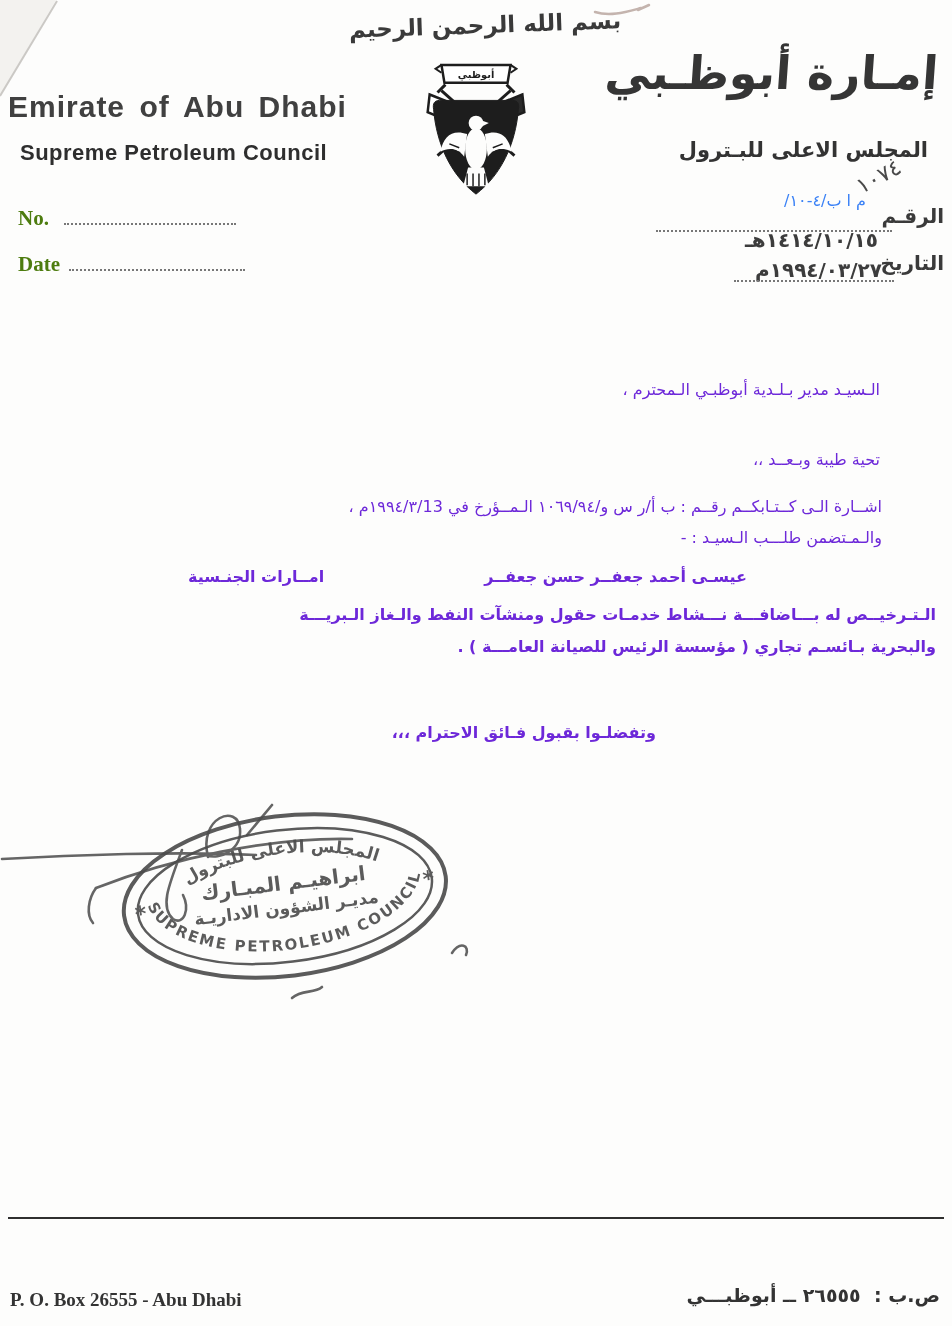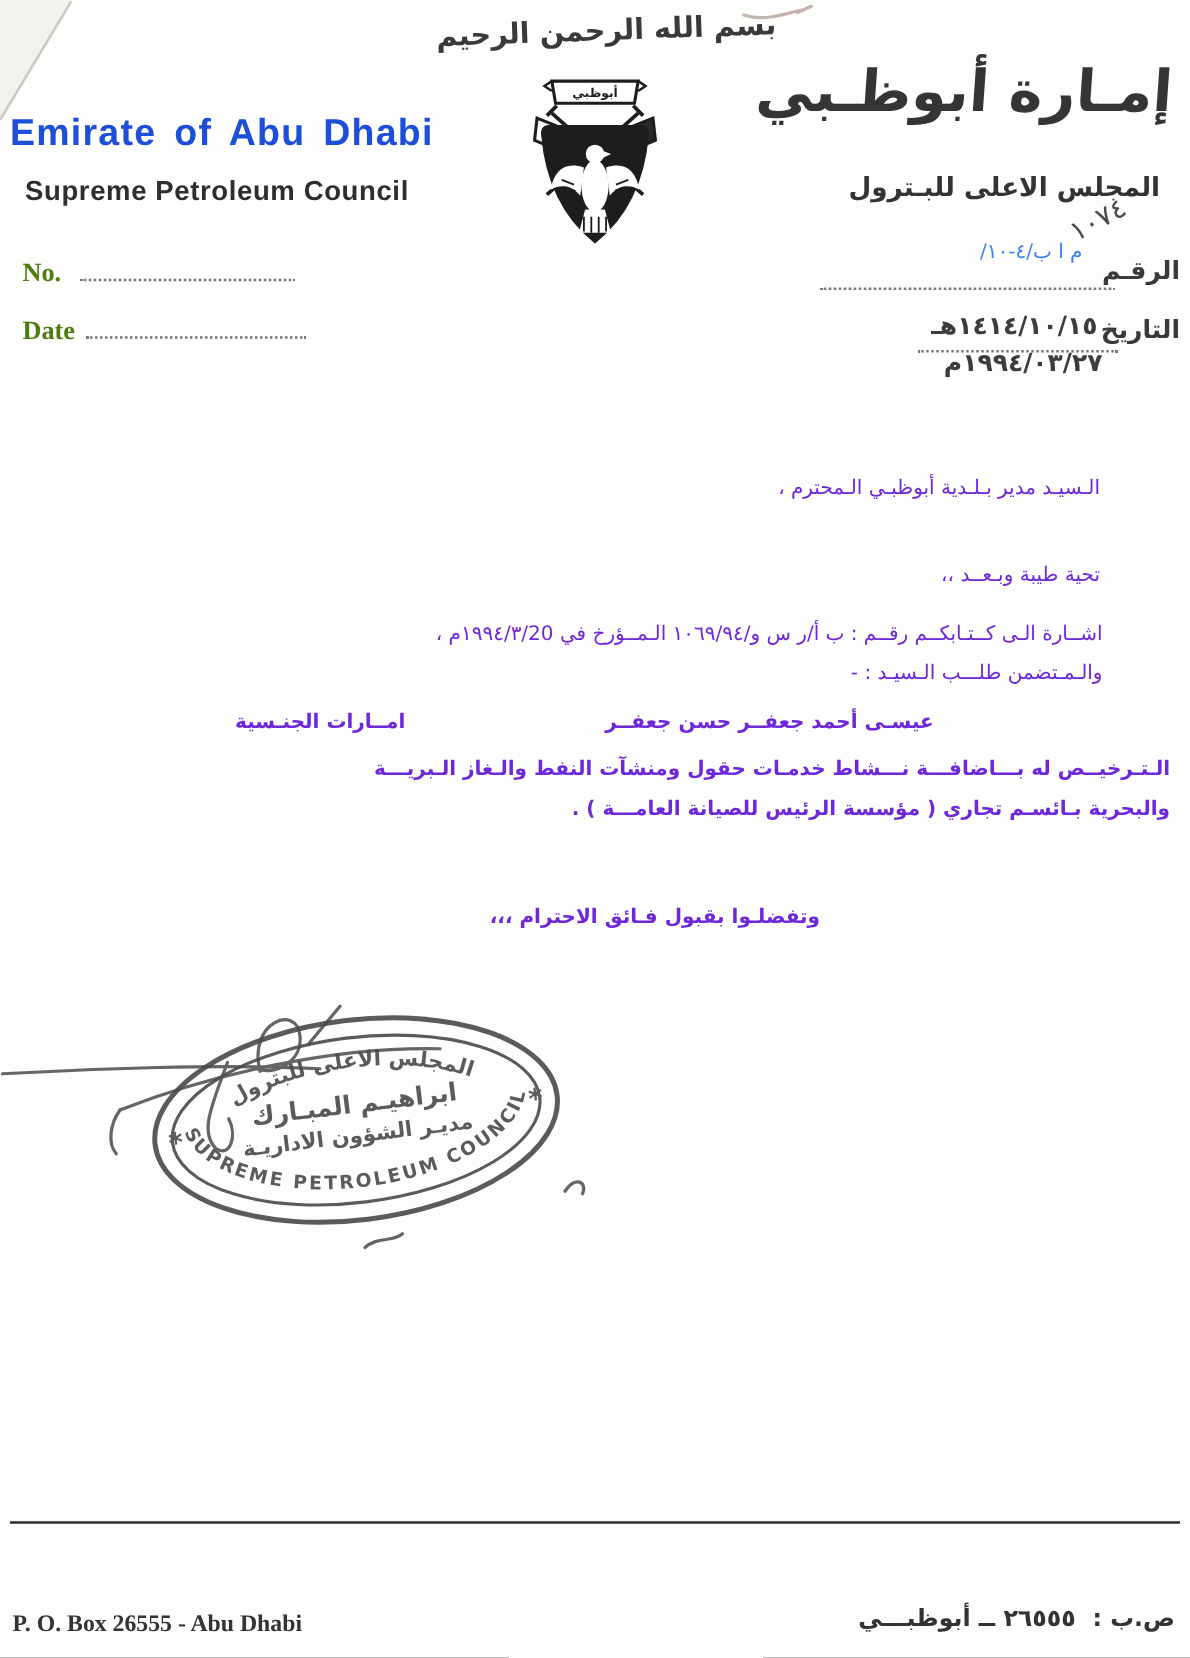--- a/index.html
+++ b/index.html
@@ -4,32 +4,32 @@
 <style>
   html,body{margin:0;padding:0;background:#888;}
   .page{position:relative;width:952px;height:1326px;margin:0 auto;background:#fdfdfc;overflow:hidden;
         font-family:"DejaVu Sans",sans-serif;color:var(--ink,#2b2b2b);}
   .abs{position:absolute;}
   .rtl{direction:rtl;unicode-bidi:embed;white-space:nowrap;}
   
   .bismillah{left:340px;top:12px;width:290px;text-align:center;font-size:23px;font-weight:bold;
              transform:rotate(-2deg);color:#3a3a3a;}
   .org-en1{left:8px;top:90px;font-family:"Liberation Sans",sans-serif;font-weight:bold;
-           font-size:30px;letter-spacing:1px;word-spacing:5px;color:#1d4ed8;}
+           font-size:30px;letter-spacing:1px;word-spacing:5px;color:#404040;}
   .org-en2{left:20px;top:140px;font-family:"Liberation Sans",sans-serif;font-weight:bold;
            font-size:22px;letter-spacing:.5px;color:#2e2e2e;}
   .org-ar1{right:14px;top:46px;font-size:46px;font-weight:bold;transform:skewX(-4deg);color:#353535;}
   .org-ar2{right:24px;top:138px;font-size:21px;font-weight:bold;color:#333;margin-left:20px;}
   
   .lbl-en{font-family:"Liberation Serif",serif;font-weight:bold;font-size:21px;color:#4d7c0f;}
   .dots{display:inline-block;height:4px;border-bottom:2px dotted #777;}
   .ref-typed{right:86px;top:191px;font-size:16px;color:#3b82f6;}
   .ref-hand{right:50px;top:164px;font-size:22px;color:#4a4a4a;transform:rotate(-28deg);}
   .ar-lbl{font-size:20px;font-weight:bold;color:#3a3a3a;text-align:right;}
-  .dateval{font-size:20px;font-weight:bold;color:#3c3c3c;margin-top:20px;}
+  .dateval{font-size:20px;font-weight:bold;color:#3c3c3c;}
   
   .b{font-size:16px;color:#6d28d9;}
   .bb{font-weight:bold;}
   
   .stamp-wrap{left:112px;top:806px;width:346px;height:182px;transform:rotate(-7deg);opacity:.85;}
   
   .footline{left:8px;top:1217px;width:936px;border-top:2.5px solid var(--line,#2f2f2f);height:0;}
   .foot-en{left:10px;top:1230px;font-family:"Liberation Serif",serif;font-weight:bold;
            font-size:19px;line-height:28px;white-space:pre;color:#333;}
   .foot-ar{right:12px;top:1228px;font-size:19px;line-height:27px;white-space:pre;
@@ -97,21 +97,21 @@
   <div class="abs ref-hand rtl">١٠٧٤</div>
   <div class="abs ar-lbl rtl" style="right:8px;top:204px">الرقـم</div>
   <div class="abs dots" style="right:60px;top:226px;width:236px"></div>
   <div class="abs dateval rtl" style="right:74px;top:228px">١٤١٤/١٠/١٥هـ</div>
   <div class="abs ar-lbl rtl" style="right:8px;top:251px">التاريخ</div>
   <div class="abs dateval rtl" style="right:70px;top:258px">١٩٩٤/٠٣/٢٧م</div>
   <div class="abs dots" style="right:58px;top:276px;width:160px"></div>
 
   <div class="abs b rtl" style="right:72px;top:380px">الـسيـد مدير بـلـدية أبوظبـي الـمحترم ،</div>
   <div class="abs b rtl" style="right:72px;top:450px">تحية طيبة وبـعــد ،،</div>
-  <div class="abs b rtl" style="right:70px;top:497px">اشــارة الـى كــتـابكــم رقــم : ب أ/ر س و/١٠٦٩/٩٤ الـمــؤرخ في ١٩٩٤/٣/20م ،</div>
+  <div class="abs b rtl" style="right:70px;top:497px">اشــارة الـى كــتـابكــم رقــم : ب أ/ر س و/١٠٦٩/٩٤ الـمــؤرخ في ١٩٩٤/٣/13م ،</div>
   <div class="abs b bb rtl" style="right:205px;top:567px">عيسـى أحمد جعفــر حسن جعفــر</div>
   <div class="abs b rtl" style="right:70px;top:528px">والـمـتضمن طلـــب الـسيـد : -</div>
   <div class="abs b bb rtl" style="left:188px;top:567px">امــارات الجنـسية</div>
   <div class="abs b bb rtl" style="right:16px;top:605px">الـتـرخيــص له بـــاضافـــة نـــشاط خدمـات حقول ومنشآت النفط والـغاز الـبريـــة</div>
   <div class="abs b bb rtl" style="right:16px;top:637px">والبحرية بـائسـم تجاري ( مؤسسة الرئيس للصيانة العامـــة ) .</div>
   <div class="abs b bb rtl" style="right:296px;top:723px">وتفضلـوا بقبول فـائق الاحترام ،،،</div>
 
   <div class="abs stamp-wrap">
     <svg width="346" height="182" viewBox="0 0 346 182">
       <defs>

